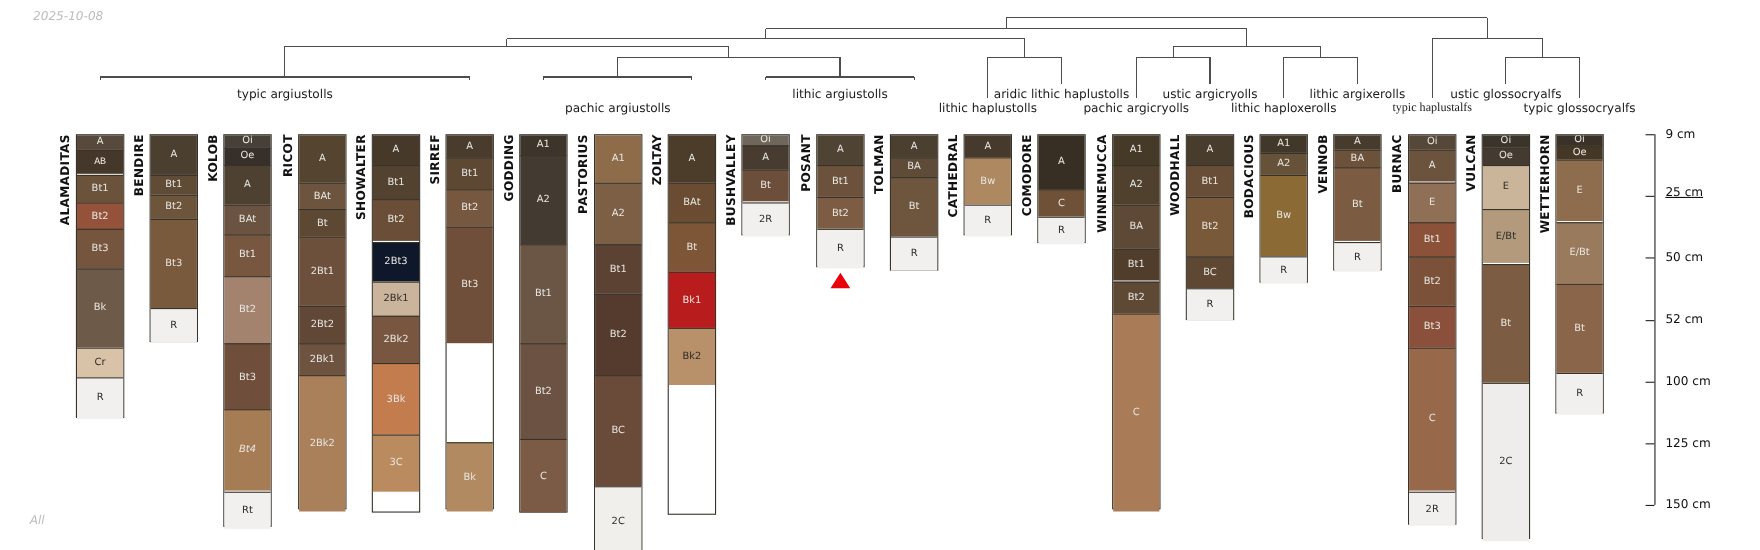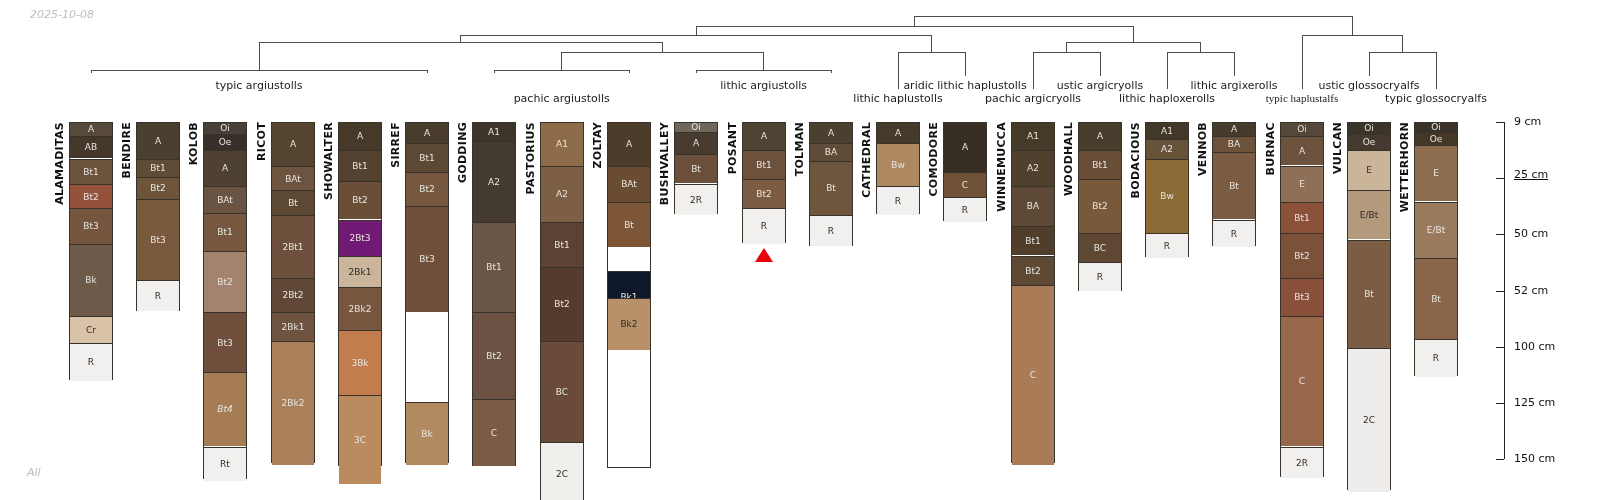--- a/index.html
+++ b/index.html
@@ -82,21 +82,21 @@
       <div class="glabel" style="left: 1302px; top: 92px; font-family: Liberation Serif, serif;">typic haplustalfs</div>
       <div class="glabel" style="left: 1369px; top: 79px;">ustic glossocryalfs</div>
       <div class="glabel" style="left: 1436px; top: 92px;">typic glossocryalfs</div>
     </div>
   <div id="profiles">
       <div class="column" style="left: 69px; top: 122px; width: 44px; height: 258px;">
         <div class="horizon" style="top: 0px; height: 13px; background: rgb(87, 73, 59);">
           <span class="hlabel" style="color: rgb(232, 230, 225);">A</span>
         </div>
         <div class="horizon" style="top: 13px; height: 22px; background: rgb(69, 55, 41); border-top: 1px solid rgb(55, 51, 43);">
-          <span class="hlabel" style="color: rgb(232, 230, 225);">AB</span>
+          <span class="hlabel" style="color: rgb(232, 230, 225); font-family: Liberation Mono, monospace;">AB</span>
         </div>
         <div class="horizon" style="top: 36px; height: 25px; background: rgb(107, 82, 59); border-top: 1px solid rgb(55, 51, 43);">
           <span class="hlabel" style="color: rgb(232, 230, 225);">Bt1</span>
         </div>
         <div class="horizon" style="top: 61px; height: 25px; background: rgb(148, 82, 58); border-top: 1px solid rgb(55, 51, 43);">
           <span class="hlabel" style="color: rgb(232, 230, 225);">Bt2</span>
         </div>
         <div class="horizon" style="top: 85px; height: 36px; background: rgb(117, 85, 61); border-top: 1px solid rgb(55, 51, 43);">
           <span class="hlabel" style="color: rgb(232, 230, 225);">Bt3</span>
         </div>
@@ -186,33 +186,33 @@
       <div class="column" style="left: 338px; top: 122px; width: 44px; height: 344px;">
         <div class="horizon" style="top: 0px; height: 27px; background: rgb(70, 57, 42);">
           <span class="hlabel" style="color: rgb(232, 230, 225);">A</span>
         </div>
         <div class="horizon" style="top: 27px; height: 31px; background: rgb(84, 66, 48); border-top: 1px solid rgb(55, 51, 43);">
           <span class="hlabel" style="color: rgb(232, 230, 225);">Bt1</span>
         </div>
         <div class="horizon" style="top: 58px; height: 38px; background: rgb(106, 78, 56); border-top: 1px solid rgb(55, 51, 43);">
           <span class="hlabel" style="color: rgb(232, 230, 225);">Bt2</span>
         </div>
-        <div class="horizon" style="top: 97px; height: 36px; background: #701a75; border-top: 1px solid rgb(55, 51, 43);">
+        <div class="horizon" style="top: 97px; height: 36px; background: #0f172a; border-top: 1px solid rgb(55, 51, 43);">
           <span class="hlabel" style="color: rgb(232, 230, 225);">2Bt3</span>
         </div>
         <div class="horizon" style="top: 133px; height: 31px; background: rgb(203, 180, 156); border-top: 1px solid rgb(55, 51, 43);">
           <span class="hlabel" style="color: rgb(46, 43, 38);">2Bk1</span>
         </div>
         <div class="horizon" style="top: 164px; height: 43px; background: rgb(120, 86, 64); border-top: 1px solid rgb(55, 51, 43);">
           <span class="hlabel" style="color: rgb(232, 230, 225);">2Bk2</span>
         </div>
         <div class="horizon" style="top: 207px; height: 65px; background: rgb(194, 124, 78); border-top: 1px solid rgb(55, 51, 43);">
           <span class="hlabel" style="color: rgb(232, 230, 225);">3Bk</span>
         </div>
-        <div class="horizon" style="top: 272px; height: 89px; background: rgb(186, 139, 94); border-top: 1px solid rgb(55, 51, 43);">
+        <div class="horizon" style="top: 272px; height: 52px; background: rgb(186, 139, 94); border-top: 1px solid rgb(55, 51, 43);">
           <span class="hlabel" style="color: rgb(232, 230, 225);">3C</span>
         </div>
       </div>
       <div class="pname" style="left: 322px; top: 122px;">SHOWALTER</div>
       <div class="column" style="left: 405px; top: 122px; width: 44px; height: 341px;">
         <div class="horizon" style="top: 0px; height: 20px; background: rgb(74, 60, 44);">
           <span class="hlabel" style="color: rgb(232, 230, 225);">A</span>
         </div>
         <div class="horizon" style="top: 20px; height: 29px; background: rgb(93, 72, 51); border-top: 1px solid rgb(55, 51, 43);">
           <span class="hlabel" style="color: rgb(232, 230, 225);">Bt1</span>
@@ -270,21 +270,21 @@
       <div class="column" style="left: 607px; top: 122px; width: 44px; height: 346px;">
         <div class="horizon" style="top: 0px; height: 43px; background: rgb(76, 60, 42);">
           <span class="hlabel" style="color: rgb(232, 230, 225);">A</span>
         </div>
         <div class="horizon" style="top: 43px; height: 36px; background: rgb(106, 76, 50); border-top: 1px solid rgb(55, 51, 43);">
           <span class="hlabel" style="color: rgb(232, 230, 225);">BAt</span>
         </div>
         <div class="horizon" style="top: 79px; height: 45px; background: rgb(125, 86, 55); border-top: 1px solid rgb(55, 51, 43);">
           <span class="hlabel" style="color: rgb(232, 230, 225);">Bt</span>
         </div>
-        <div class="horizon" style="top: 124px; height: 52px; background: #0f172a; border-top: 1px solid rgb(55, 51, 43); margin-top: 24px;">
+        <div class="horizon" style="top: 124px; height: 52px; background: #b91c1c; border-top: 1px solid rgb(55, 51, 43);">
           <span class="hlabel" style="color: rgb(232, 230, 225);">Bk1</span>
         </div>
         <div class="horizon" style="top: 175px; height: 52px; background: rgb(184, 144, 106); border-top: 1px solid rgb(55, 51, 43);">
           <span class="hlabel" style="color: rgb(46, 43, 38);">Bk2</span>
         </div>
       </div>
       <div class="pname" style="left: 591px; top: 122px;">ZOLTAY</div>
       <div class="column" style="left: 674px; top: 122px; width: 44px; height: 92px;">
         <div class="horizon" style="top: 0px; height: 9px; background: rgb(111, 103, 92);">
           <span class="hlabel" style="color: rgb(232, 230, 225);">Oi</span>

